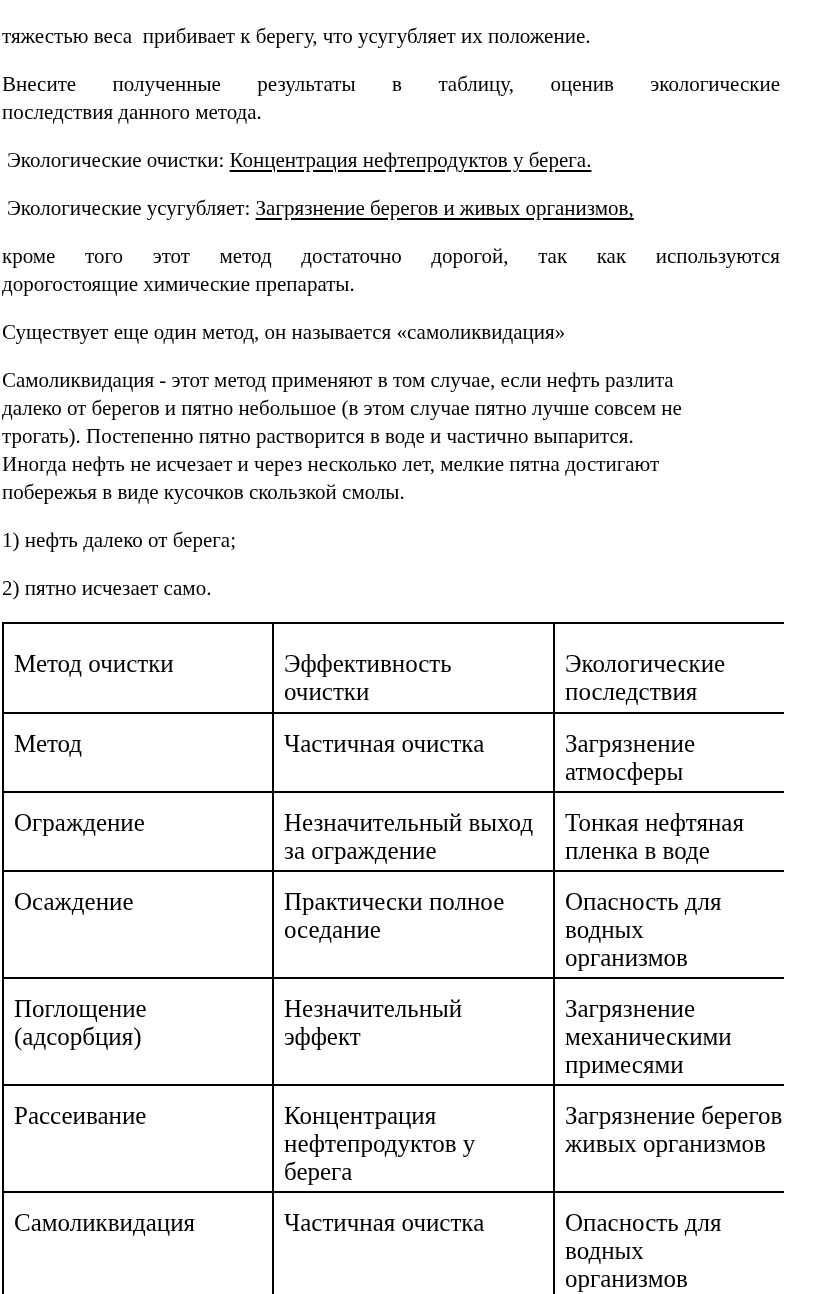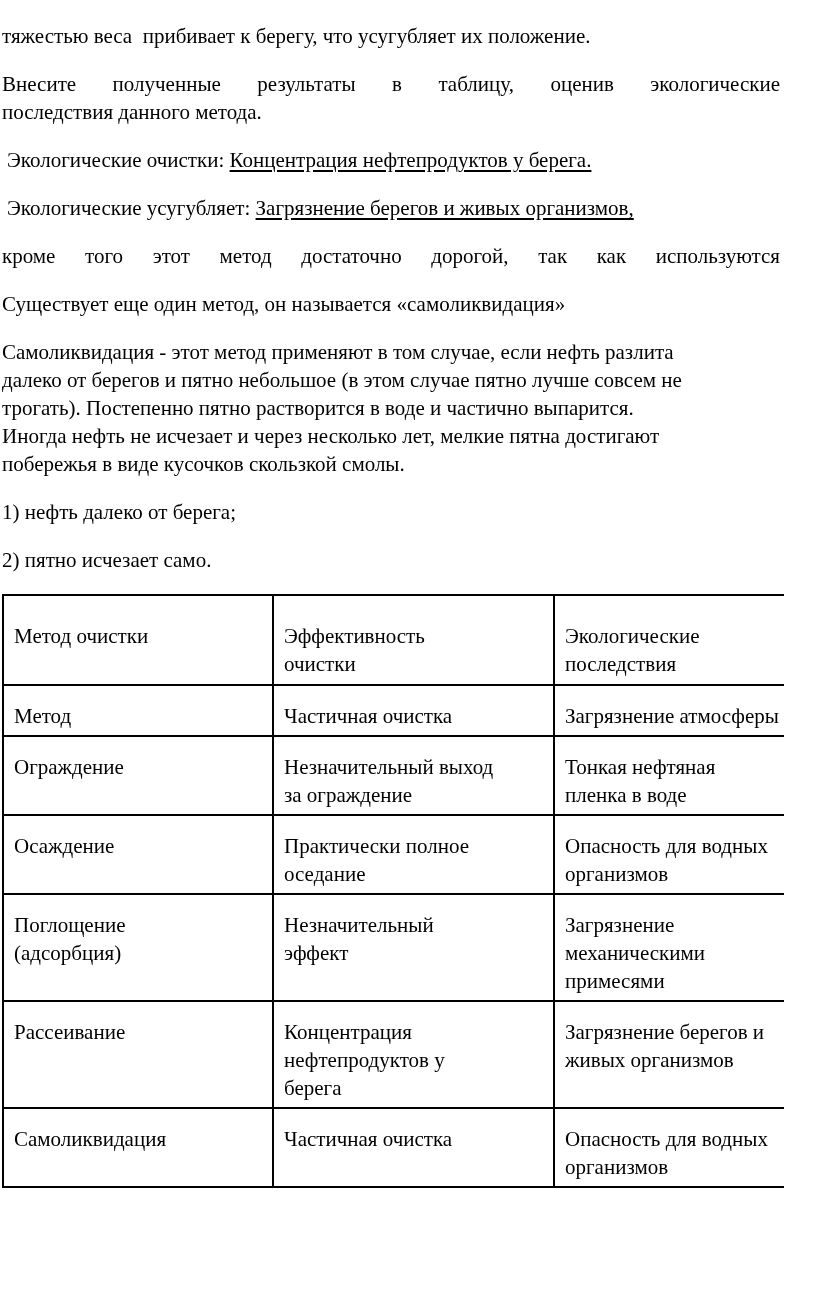--- a/index.html
+++ b/index.html
@@ -48,21 +48,21 @@
     table-layout: fixed;
     width: 808px;
     margin: 0;
   }
   table.cmp th,
   table.cmp td {
     border: 2px solid #000000;
     vertical-align: top;
     text-align: left;
     font-weight: normal;
-    font-size: 21px;
+    font-size: 25px;
     line-height: 28px;
     padding: 16px 4px 5px 10px;
     white-space: pre-wrap;
     overflow: hidden;
   }
   table.cmp th {
     padding-top: 26px;
     padding-bottom: 6px;
   }
 </style>
@@ -77,20 +77,21 @@
     <div class="jfull">Внесите полученные результаты в таблицу, оценив экологические</div>
     <div>последствия данного метода.</div>
   </div>
 
   <p class="para indent-small"><span>Экологические очистки: </span><span class="ul">Концентрация нефтепродуктов у берега.</span></p>
 
   <p class="para indent-small"><span>Экологические усугубляет: </span><span class="ul">Загрязнение берегов и живых организмов,</span></p>
 
   <div class="para">
     <div class="jfull">кроме того этот метод достаточно дорогой, так как используются</div>
+    <div>дорогостоящие химические препараты.</div>
   </div>
 
   <p class="para">Существует еще один метод, он называется «самоликвидация»</p>
 
   <p class="para ml">Самоликвидация - этот метод применяют в том случае, если нефть разлита
 далеко от берегов и пятно небольшое (в этом случае пятно лучше совсем не
 трогать). Постепенно пятно растворится в воде и частично выпарится.
 Иногда нефть не исчезает и через несколько лет, мелкие пятна достигают
 побережья в виде кусочков скользкой смолы.</p>
 

